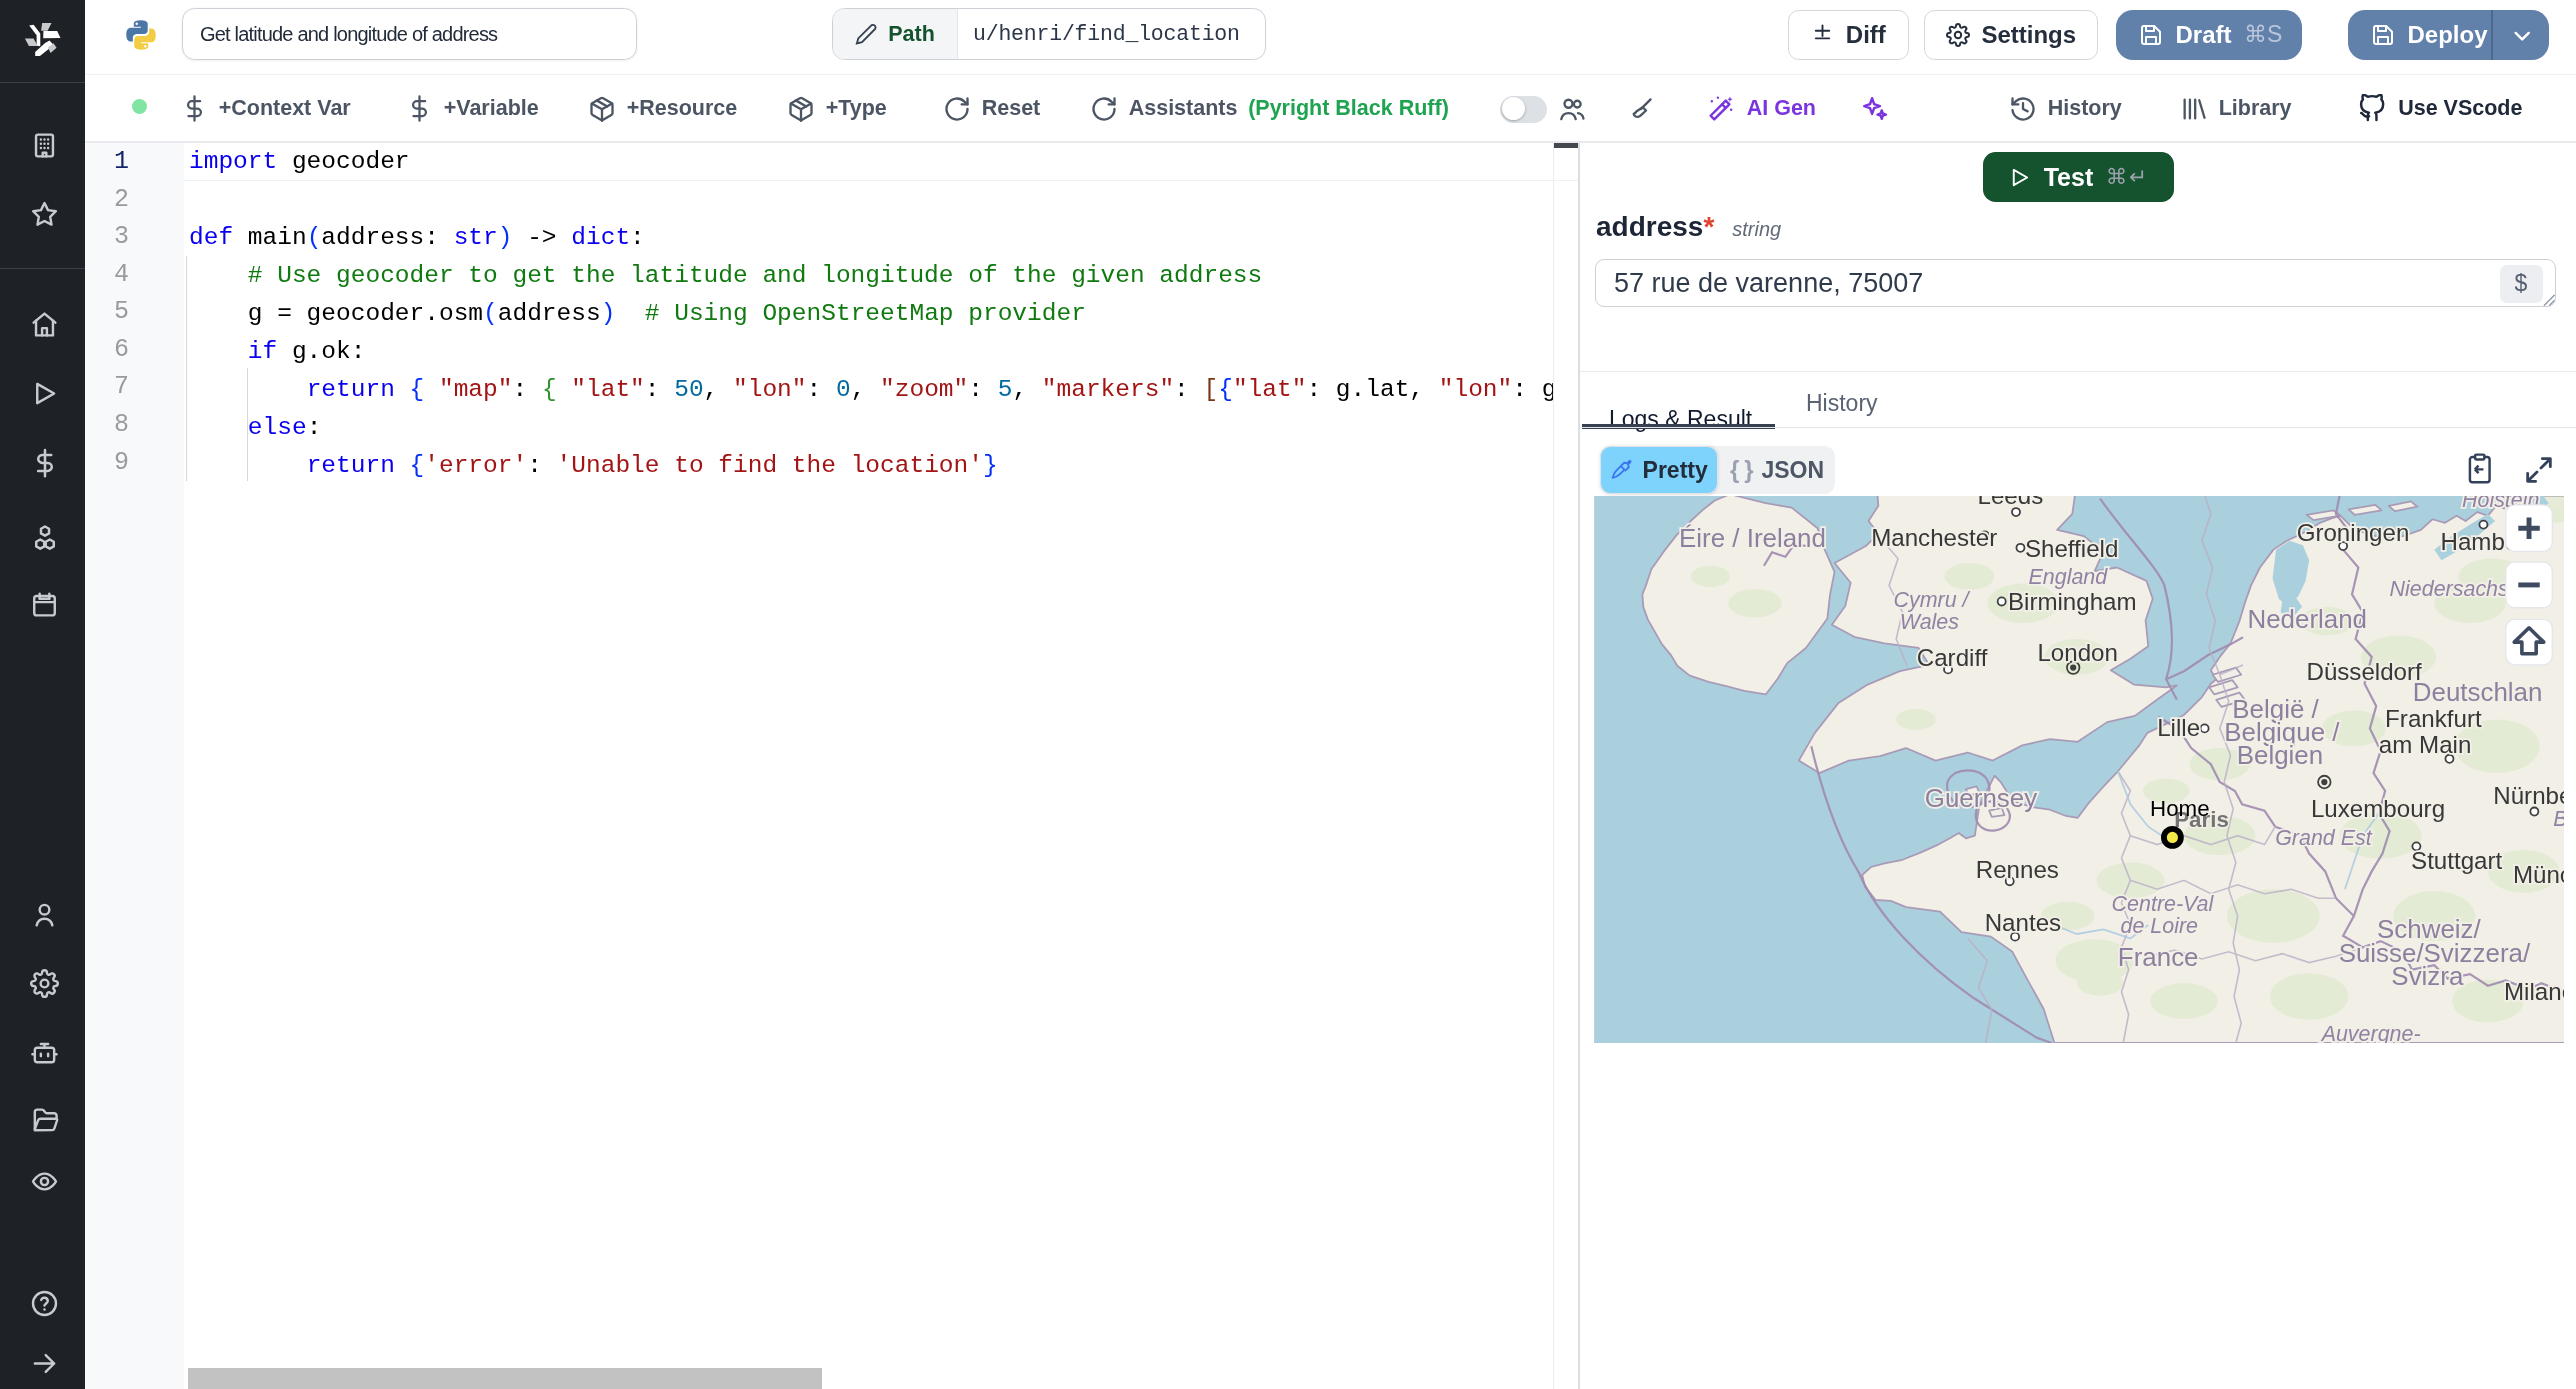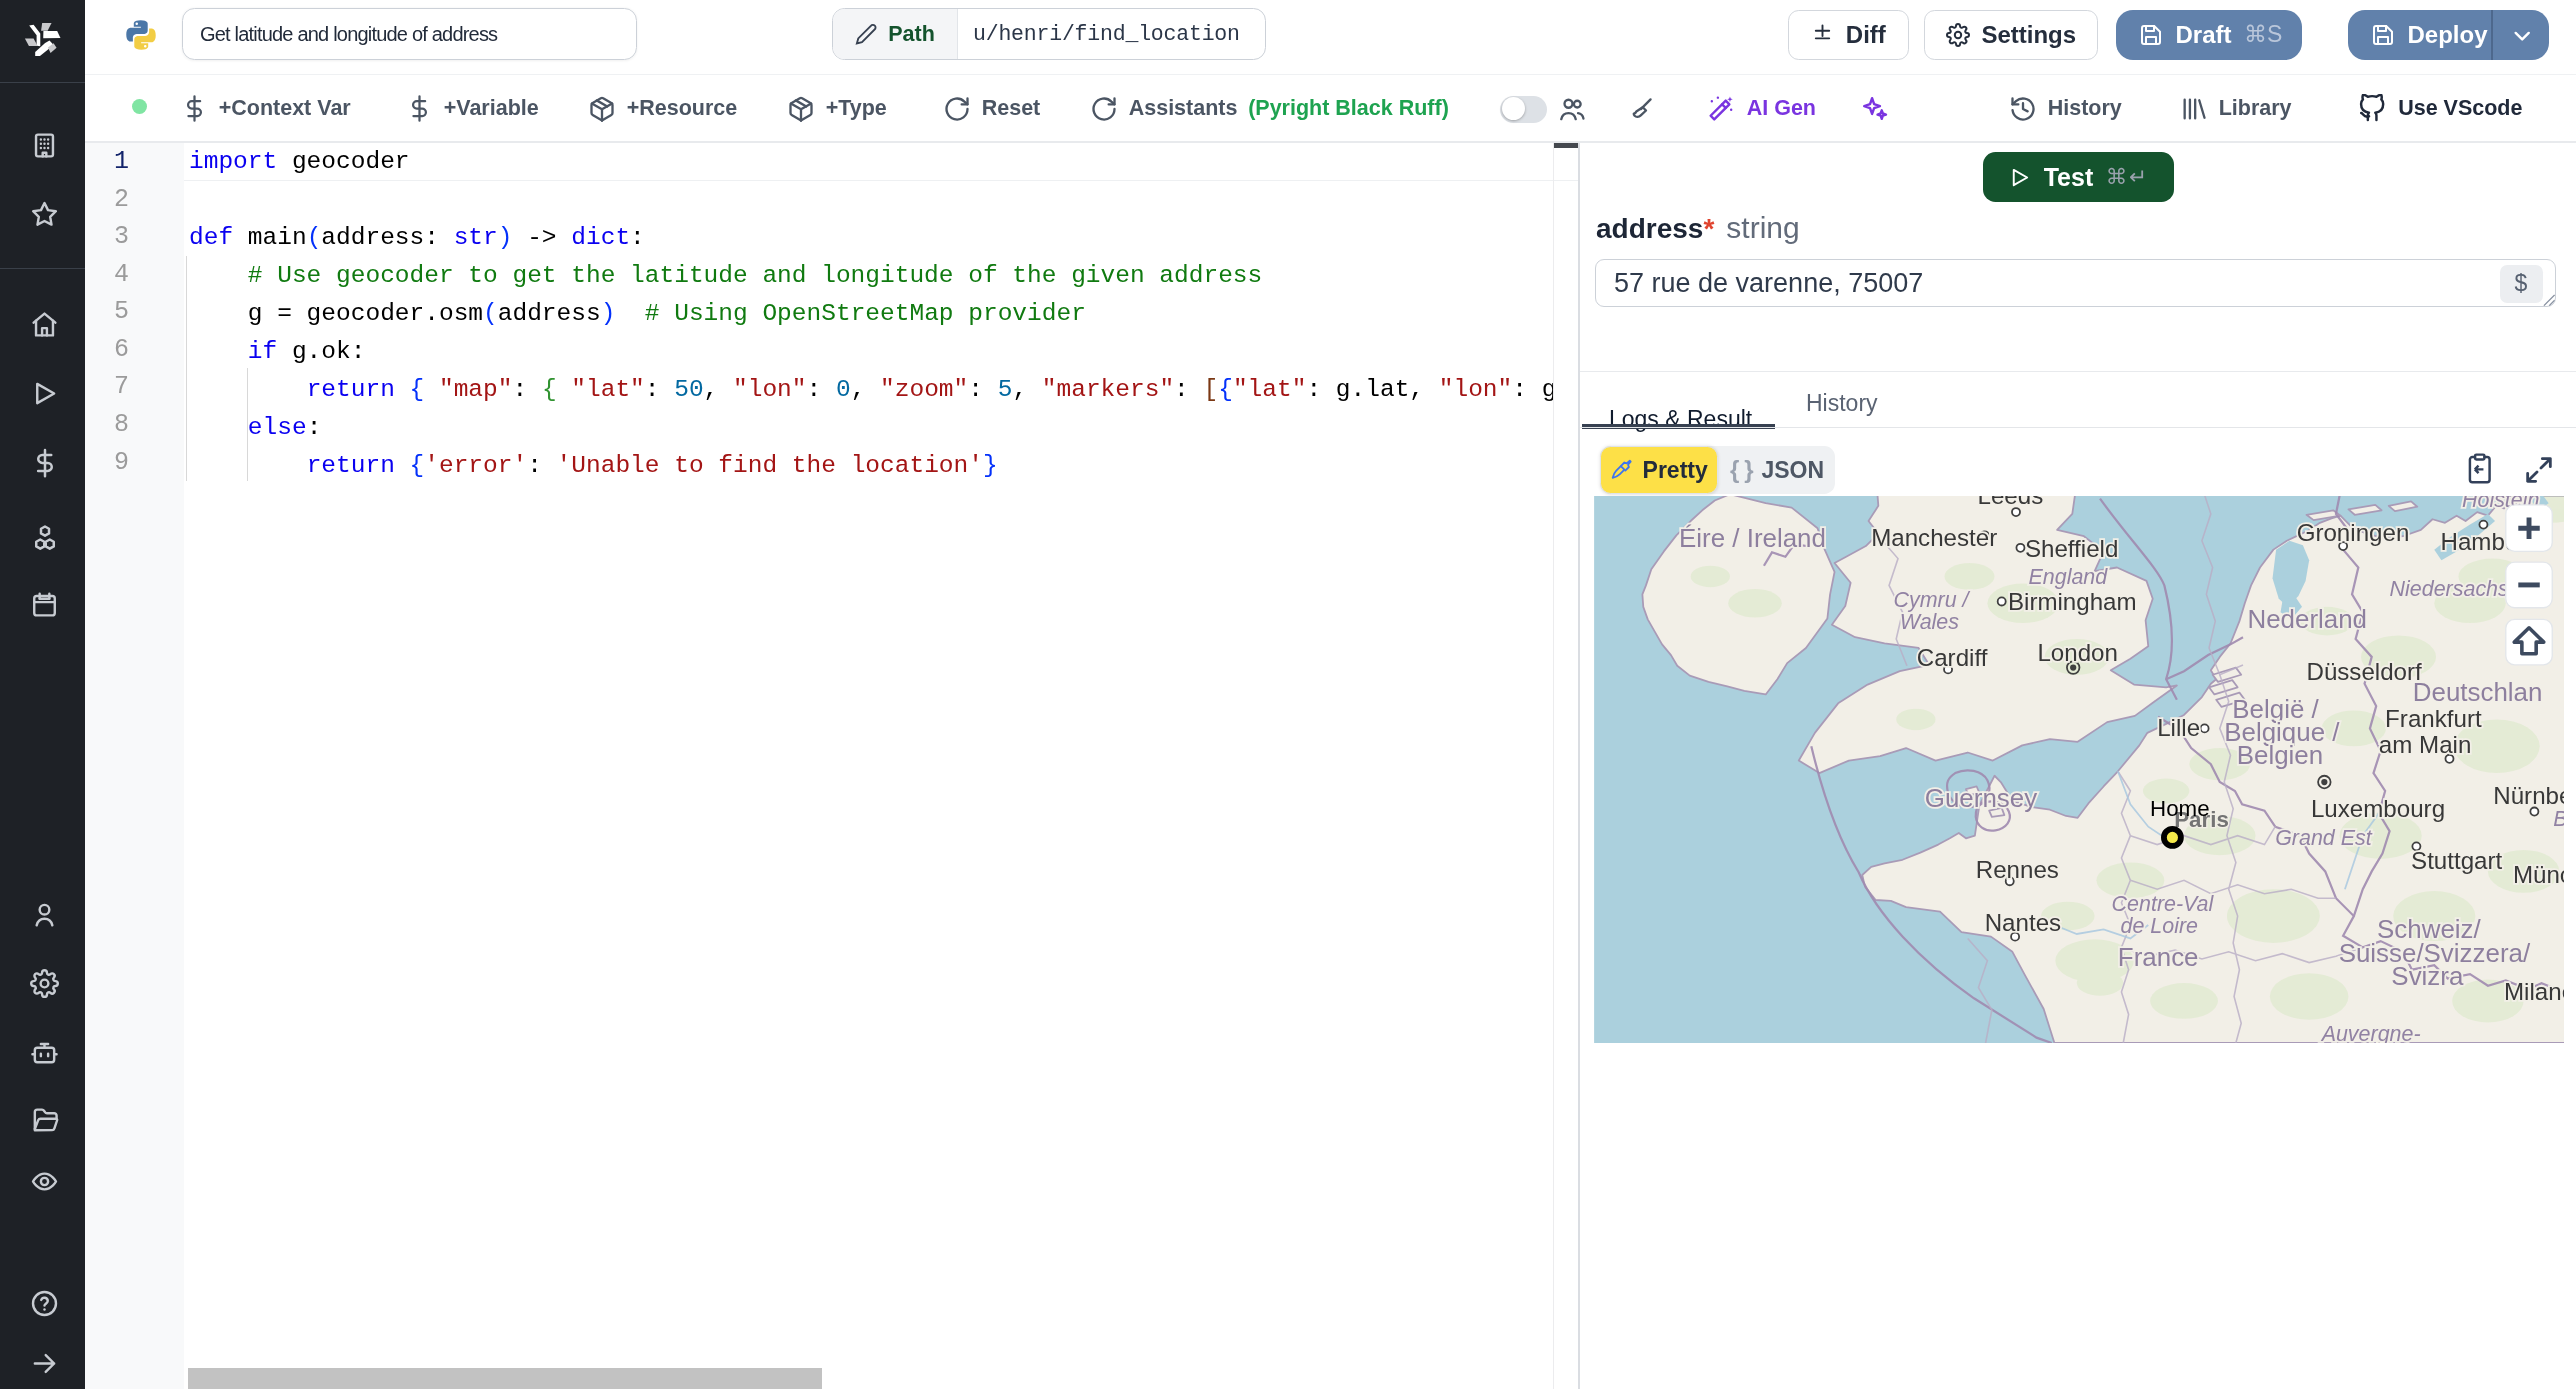--- a/index.html
+++ b/index.html
@@ -293,40 +293,40 @@
       <svg width="23" height="23" viewBox="0 0 24 24" style="stroke:#fff;fill:none;stroke-width:2;stroke-linejoin:round">
           <path d="M6 4l14 8-14 8z"></path>
         </svg>
       <span style="color:#fff;font-weight:700;font-size:25px">Test</span>
       <span style="color:#99a1ac;font-size:21.5px;letter-spacing:1.8px">⌘↵</span>
     </div>
 
     <div style="position:absolute;left:16px;top:68px;display:flex;align-items:baseline">
       <span style="font-size:28px;font-weight:700;color:#1d2636">address</span>
         <span style="font-size:28px;font-weight:700;color:#e0442f">*</span>
-      <span style="font-size:30px;color:#626b7a;margin-left:12px">string</span>
+      <span style="font-size:20px;font-style:italic;color:#626b7a;margin-left:18px">string</span>
     </div>
 
     <div style="position:absolute;left:15px;top:116px;width:961px;height:48px;border:1.8px solid #ccd1d8;border-radius:9px;background:#fff;display:flex;align-items:center">
       <span style="font-size:27px;color:#2f3a4b;padding-left:18px">57 rue de varenne, 75007</span>
       <div style="position:absolute;right:12.5px;top:4.5px;width:43px;height:38px;background:#eceef1;border-radius:7.2px;display:flex;align-items:center;justify-content:center;font-size:23px;color:#566070">$</div>
       <svg style="position:absolute;right:0px;bottom:0px" width="12.5" height="12.5" viewBox="0 0 14 14">
           <path d="M13 1 1 13M13 7 7 13" stroke="#8a93a2" stroke-width="1.5" fill="none"></path>
         </svg>
     </div>
 
     <div style="position:absolute;left:0;top:228px;width:996px;height:0.9px;background:#e8eaed"></div>
 
     <div style="position:absolute;left:29px;top:263px;font-size:23px;color:#101b2d">Logs &amp; Result</div>
     <div style="position:absolute;left:226px;top:247px;font-size:23px;color:#5a6373">History</div>
     <div style="position:absolute;left:1.8px;top:281px;width:193px;height:4.5px;background:#374151"></div>
     <div style="position:absolute;left:0;top:284px;width:996px;height:0.9px;background:#e4e6e9"></div>
 
     <div style="position:absolute;left:19.7px;top:303px;width:235px;height:48px;background:#eff1f3;border-radius:10.7px"></div>
-    <div style="position:absolute;left:19.7px;top:303px;width:118px;height:48px;background:#fde047;border:0.9px solid #e0e3e8;border-radius:10.7px;box-shadow:0 0.9px 3.6px rgba(0,0,0,.12);display:flex;align-items:center;justify-content:center;gap:9px">
+    <div style="position:absolute;left:19.7px;top:303px;width:118px;height:48px;background:#7dd3fc;border:0.9px solid #e0e3e8;border-radius:10.7px;box-shadow:0 0.9px 3.6px rgba(0,0,0,.12);display:flex;align-items:center;justify-content:center;gap:9px">
       <svg width="24" height="24" viewBox="0 0 24 24" style="stroke:#3c74f0;fill:none;stroke-width:2;stroke-linejoin:round;stroke-linecap:round">
           <path d="M2 21s1-5 4-8l5-5 4 4-5 5c-3 3-8 4-8 4Z" transform="scale(0.9) translate(1,1)"></path>
           <path d="M11 8l4-4 2.5 1L21 2l1 1-3 3.5 1 2.5-4 4" transform="scale(0.9) translate(1,1)"></path>
         </svg>
       <span style="font-size:23px;font-weight:700;color:#232c3b">Pretty</span>
     </div>
     <div style="position:absolute;left:150px;top:303px;height:48px;display:flex;align-items:center;gap:8px">
       <span style="font-size:24px;font-weight:700;color:#9aa2af">{ }</span>
       <span style="font-size:23px;font-weight:700;color:#4e5765">JSON</span>
     </div>

